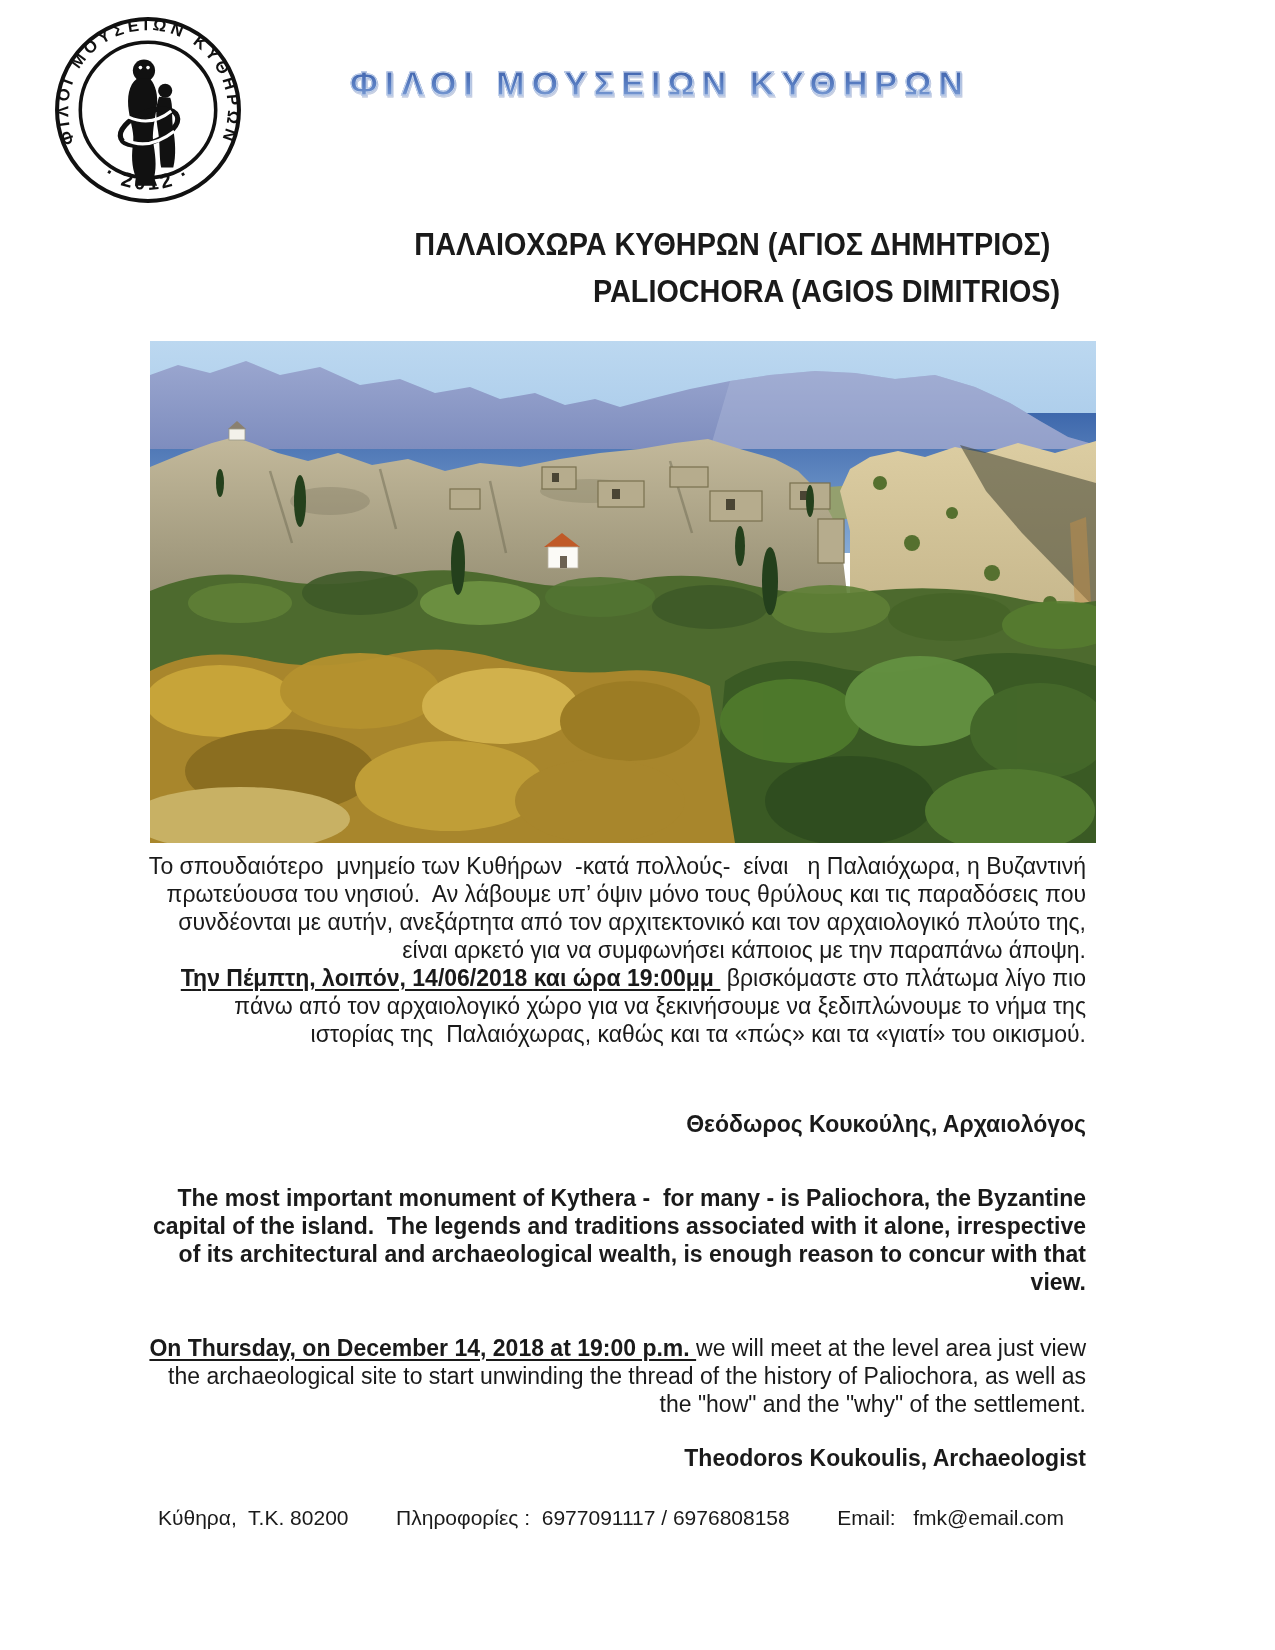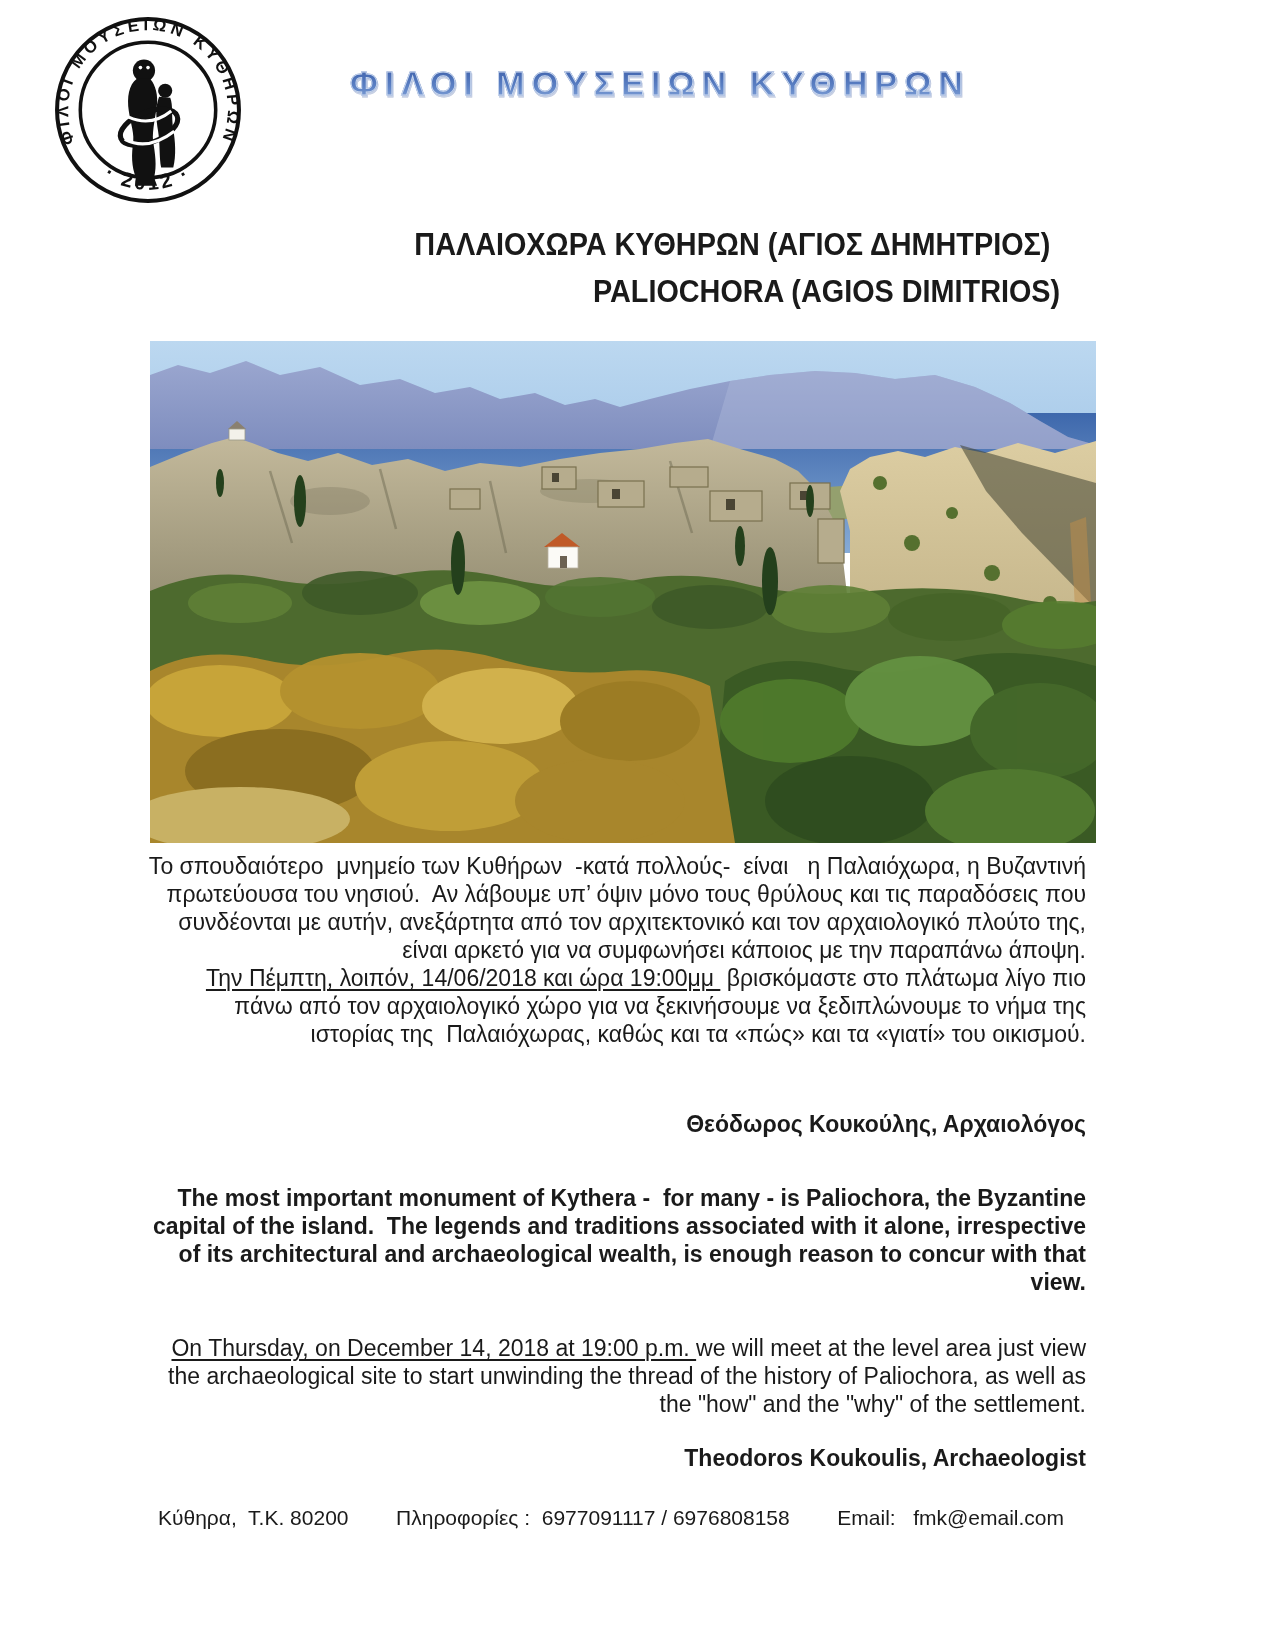--- a/index.html
+++ b/index.html
@@ -21,21 +21,21 @@
   
   .main-title { position:absolute; left:145px; top:226px; width:941px; text-align:center; font-weight:bold; font-size:32px; }
   .main-title .trow { height:47px;text-align:right; }
   .main-title .t { display:inline-block; transform:scaleX(0.9); transform-origin:center; white-space:nowrap; }
   
   .photo-wrap { position:absolute; left:150px; top:341px; width:946px; height:502px; }
   .photo-wrap svg { display:block; width:100%; height:100%; }
   
   .content { position:absolute; left:145px; top:852px; width:941px; font-size:23px; line-height:28px; }
   .content p { margin:0; white-space:pre-wrap;text-align:right; }
-  .bold-underline { font-weight:normal; text-decoration:underline; text-decoration-thickness:2px; text-underline-offset:3px; }
+  .bold-underline { font-weight:bold; text-decoration:underline; text-decoration-thickness:2px; text-underline-offset:3px; }
   .sig { text-align:right; font-weight:bold; white-space:pre-wrap; }
   .sig-el { margin-top:62px !important; }
   .para-en1 { margin-top:46px !important;font-weight:bold; }
   .para-en2 { margin-top:38px !important; }
   .sig-en { margin-top:26px !important; }
   
   .footer { position:absolute; left:158px; top:1506px; width:906px; display:flex; justify-content:space-between; font-size:21px; }
   .footer span { white-space:pre-wrap; }
 </style>
 </head>

